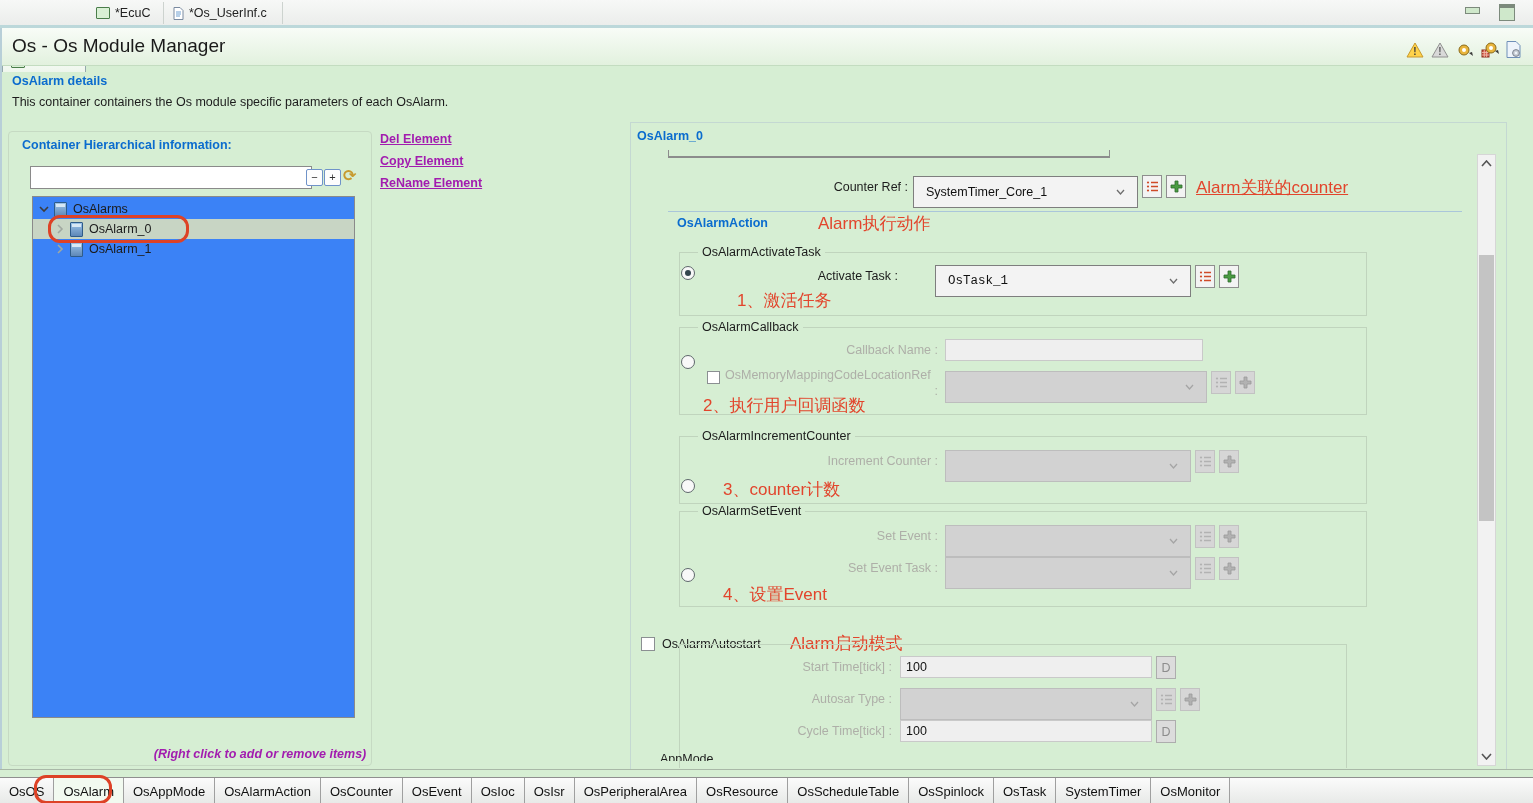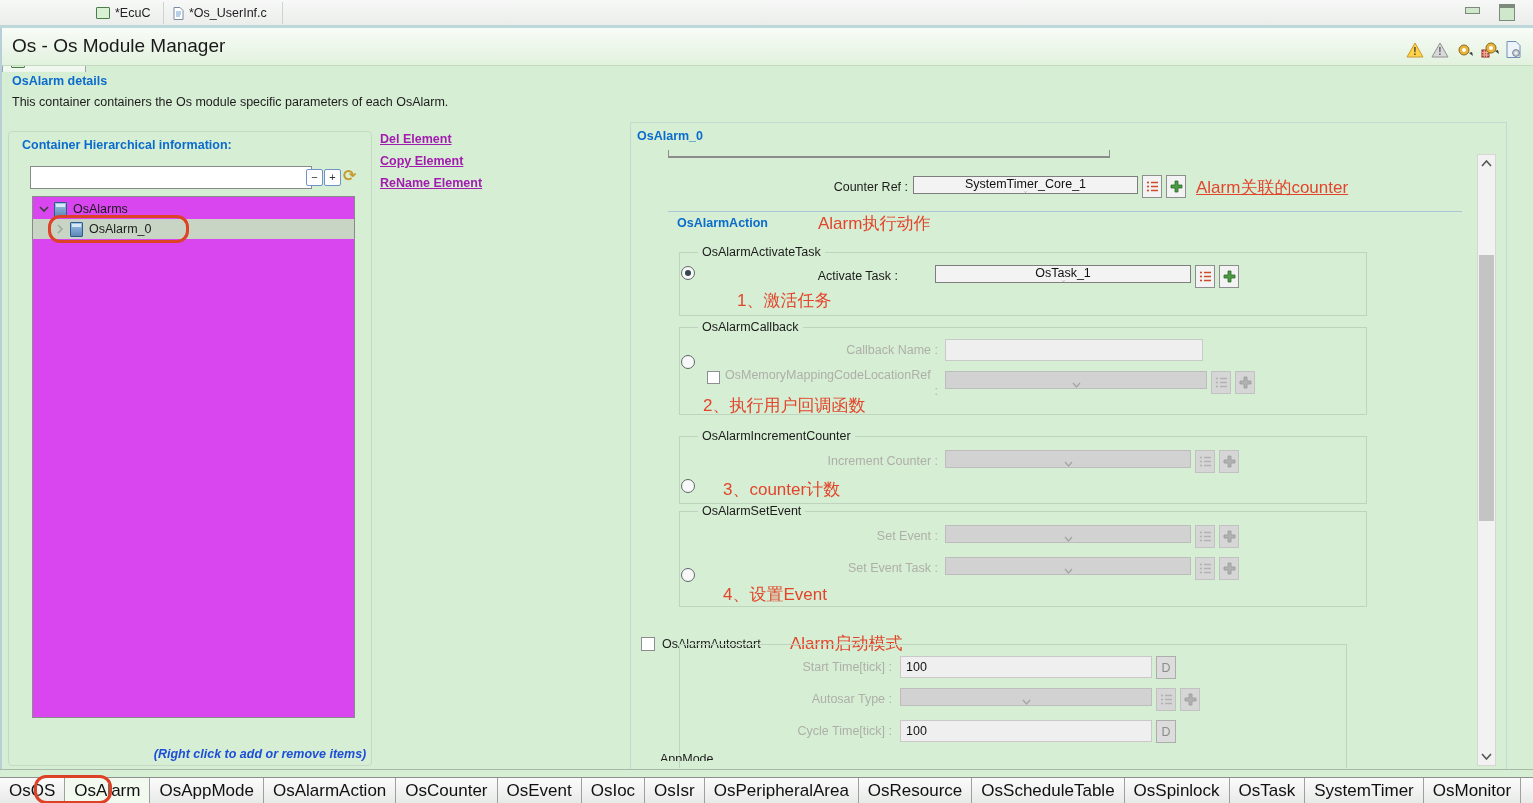--- a/index.html
+++ b/index.html
@@ -24,56 +24,56 @@
   .htitle{left:12px;top:35px;font-size:19px;color:#1a1a1a;}
   .hicons{right:12px;top:41px;display:flex;gap:7px;align-items:center;}
   
   .blue{color:#0b6cce;font-weight:bold;}
   .desc{color:#1c1c1c;}
   .leftedge{left:0;top:28px;width:2px;height:741px;background:#b8cfd8;}
   
   .lgroup{left:8px;top:131px;width:362px;height:633px;border:1px solid #c6dac3;border-radius:4px;}
   .search{left:30px;top:166px;width:272px;height:21px;border:1px solid #8a8a8a;background:#fff;font-size:12px;padding:0 4px;box-sizing:content-box;}
   .minibtn{width:15px;height:15px;background:#fdfdfd;border:1px solid #6f93c9;color:#333;font-size:11px;line-height:14px;text-align:center;border-radius:2px;}
-  .tree{left:32px;top:196px;width:323px;height:522px;background:#d946ef;border:1px solid #8a8a8a;box-sizing:border-box;}
+  .tree{left:32px;top:196px;width:323px;height:522px;background:#3b82f6;border:1px solid #8a8a8a;box-sizing:border-box;}
   .trow{height:20px;display:flex;align-items:center;font-size:12.5px;color:#1c1c1c;position:relative;}
   .trow.sel{background:#c8d5c4;}
   .cube{width:11px;height:13px;background:linear-gradient(#9cc3e8,#5e88b8);border:1px solid #2f5c8a;border-radius:1px;position:relative;margin-right:6px;}
   .cube::before{content:"";position:absolute;left:1px;top:1px;right:1px;height:3px;background:#d8e8f5;}
-  .hint{font-weight:bold;font-style:italic;color:#1d4ed8;}
+  .hint{font-weight:bold;font-style:italic;color:#a21caf;}
   .redring{border:3px solid #dd4226;border-radius:12px;background:transparent;}
   .link{color:#a21caf;text-decoration:underline;font-weight:bold;}
   
   .rpanel{left:630px;top:122px;width:875px;height:646px;border:1px solid #c4d8d2;}
   .bracket{border-left:1px solid #8c8c8c;border-right:1px solid #8c8c8c;border-bottom:2px solid #8c8c8c;height:6px;}
   .hline{height:1px;background:#aac6da;}
   .grp{border:1px solid #c0d4bd;}
   .legend{background:#d6eed3;padding:0 4px;color:#1c1c1c;}
   .blabel{text-align:right;color:#1c1c1c;}
   .glabel{text-align:right;color:#aeafa8;}
   .red{color:#e2452c;}
   .rednote{font-size:17px;}
-  .combo{height:18px;background:#f3f3f3;border:1px solid #7e7e7e;display:flex;align-items:center;box-sizing:border-box;padding:0 0;justify-content:space-between;flex-direction:column;}
+  .combo{height:32px;background:#f3f3f3;border:1px solid #7e7e7e;display:flex;align-items:center;box-sizing:border-box;padding:0 12px;justify-content:space-between;}
   .combo.dis{background:#d2d2d2;border-color:#bdbdbd;}
   .combo .ctext{font-size:12.5px;color:#111;}
   .sqbtn{width:20px;height:23px;background:#f3f3f3;border:1px solid #8e8e8e;display:flex;align-items:center;justify-content:center;box-sizing:border-box;color:#cf4a28;}
   .sqbtn.plus{color:#4a9b42;}
   .sqbtn.dis{background:#d6d6d6;border-color:#c2c2c2;color:#b2b2b2;}
   .radio{width:14px;height:14px;border-radius:50%;border:1px solid #5e676b;background:#f8f8f8;box-sizing:border-box;position:relative;}
   .radio.on::after{content:"";position:absolute;left:3px;top:3px;width:6px;height:6px;border-radius:50%;background:#33454d;}
   .cbx{width:13px;height:13px;background:#fff;border:1px solid #8b8f92;box-sizing:border-box;}
   .tinput{height:22px;background:#efefef;border:1px solid #c9c9c9;box-sizing:border-box;font-size:12.5px;color:#111;padding:0 5px;display:flex;align-items:center;}
   .dbtn{width:20px;height:23px;background:#dcdcdc;border:1px solid #adadad;color:#8d8d8d;display:flex;align-items:center;justify-content:center;box-sizing:border-box;font-size:12.5px;}
   
   .sbar{left:1477px;top:154px;width:19px;height:612px;background:#f2f2f2;border:1px solid #d6d6d6;box-sizing:border-box;}
   .sthumb{position:absolute;left:1px;width:15px;background:#c4c4c4;}
   
   .bline{left:0;top:769px;width:1533px;height:1px;background:#a9b8a7;}
   .bstrip{left:0;top:777px;width:1533px;height:26px;background:linear-gradient(#fbfbfb,#e7e9e7);border-top:1px solid #8f8f8f;display:flex;align-items:stretch;}
-  .btab{display:flex;align-items:center;padding:0 9px;border-right:1px solid #9f9f9f;color:#111;font-size:17px;white-space:nowrap;}
+  .btab{display:flex;align-items:center;padding:0 9px;border-right:1px solid #9f9f9f;color:#111;font-size:13px;white-space:nowrap;}
   .btab.sel{background:#f2faf0;}
 </style>
 </head>
 <body>
 
 <div class="abs tabbar"></div>
 <div class="abs etab active" style="left:2px;width:84px;margin-top:48px;">
   <span class="modicon"></span>
   <span>*Os</span>
   <span class="closex">✕</span>
@@ -143,20 +143,27 @@
     <span class="cube"></span>
     <span>OsAlarms</span>
   </div>
   <div class="trow sel" style="padding-left:22px;">
     <svg width="10" height="10" viewBox="0 0 10 10" style="margin-right:5px">
         <polyline points="3,1 7,5 3,9" fill="none" stroke="#a0a8a0" stroke-width="1.6"></polyline>
       </svg>
     <span class="cube"></span>
     <span>OsAlarm_0</span>
   </div>
+  <div class="trow" style="padding-left:22px;">
+    <svg width="10" height="10" viewBox="0 0 10 10" style="margin-right:5px">
+        <polyline points="3,1 7,5 3,9" fill="none" stroke="#a0a8a0" stroke-width="1.6"></polyline>
+      </svg>
+    <span class="cube"></span>
+    <span>OsAlarm_1</span>
+  </div>
 </div>
 <div class="abs redring" style="left:48px;top:215px;width:135px;height:22px;"></div>
 <div class="abs hint" style="left:120px;top:747px;width:280px;text-align:center;">(Right click to add or remove items)</div>
 
 <div class="abs link" style="left:380px;top:132px;">Del Element</div>
 <div class="abs link" style="left:380px;top:154px;">Copy Element</div>
 <div class="abs link" style="left:380px;top:176px;">ReName Element</div>
 
 <div class="abs rpanel"></div>
 <div class="abs blue" style="left:637px;top:129px;">OsAlarm_0</div>
@@ -189,21 +196,21 @@
 <div class="abs red rednote" style="left:1196px;top:176px;text-decoration:underline;">Alarm关联的counter</div>
 
 <div class="abs hline" style="left:668px;top:211px;width:794px;"></div>
 <div class="abs blue" style="left:677px;top:216px;">OsAlarmAction</div>
 <div class="abs red rednote" style="left:818px;top:212px;">Alarm执行动作</div>
 
 <div class="abs grp" style="left:679px;top:252px;width:686px;height:62px;"></div>
 <div class="abs legend" style="left:698px;top:245px;">OsAlarmActivateTask</div>
 <div class="abs radio on" style="left:681px;top:266px;"></div>
 <div class="abs blabel" style="left:768px;top:269px;width:130px;">Activate Task :</div>
-<div class="abs combo" style="left:935px;top:265px;width:256px;">
+<div class="abs combo" style="left:935px;top:265px;width:256px;font-family:Liberation Mono, monospace;">
   <span class="ctext">OsTask_1</span>
   <svg width="9" height="6" viewBox="0 0 9 6">
       <polyline points="1,1 4.5,5 8,1" fill="none" stroke="#6d6d6d" stroke-width="1.3"></polyline>
     </svg>
 </div>
 <div class="abs sqbtn" style="left:1195px;top:265px;">
   <svg width="13" height="13" viewBox="0 0 13 13">
       <g stroke="currentColor" stroke-width="1.5">
         <circle cx="2" cy="2.5" r="1.1" fill="currentColor" stroke="none"></circle>
         <line x1="5" y1="2.5" x2="12" y2="2.5"></line>

